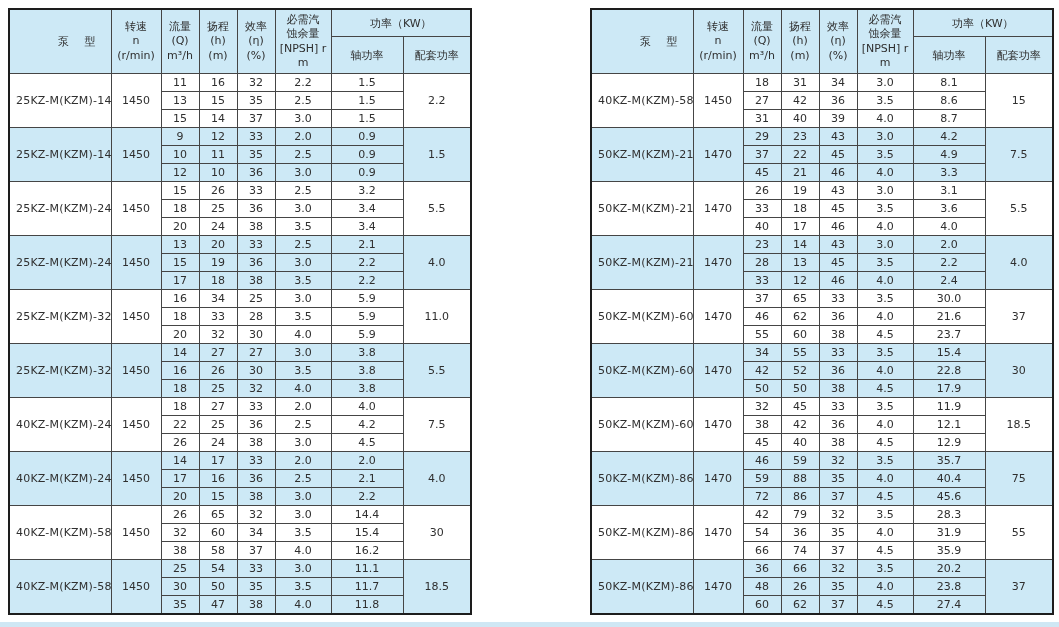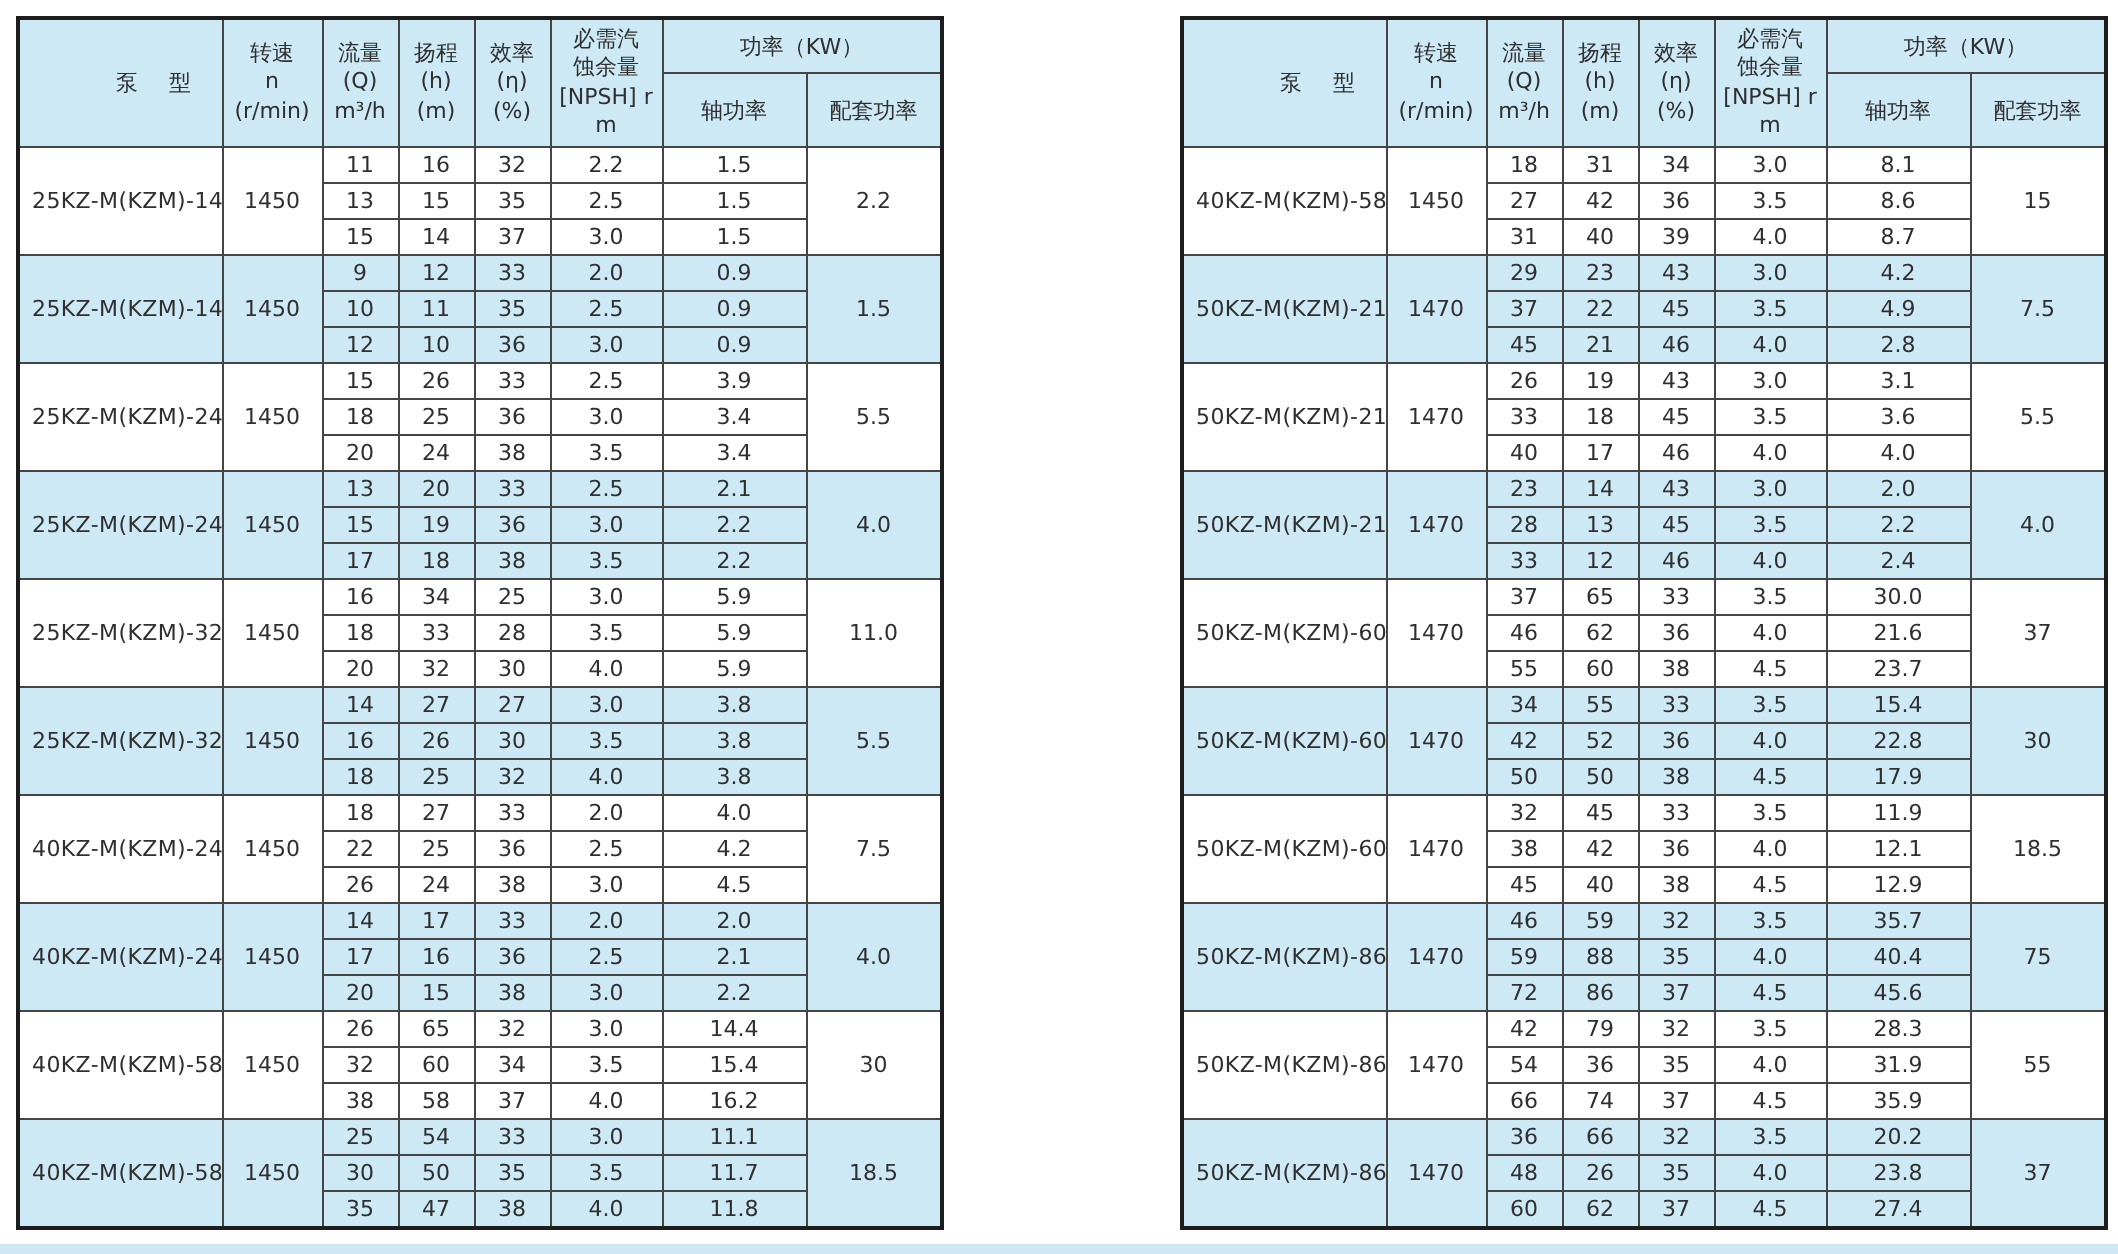--- a/index.html
+++ b/index.html
@@ -155,21 +155,21 @@
             <td>3.0</td>
             <td>0.9</td>
           </tr>
           <tr>
             <td rowspan="3" class="model-cell">25KZ-M(KZM)-24A</td>
             <td rowspan="3">1450</td>
             <td>15</td>
             <td>26</td>
             <td>33</td>
             <td>2.5</td>
-            <td>3.9</td>
+            <td>3.2</td>
             <td rowspan="3">5.5</td>
           </tr>
           <tr>
             <td>18</td>
             <td>25</td>
             <td>36</td>
             <td>3.0</td>
             <td>3.4</td>
           </tr>
           <tr>
@@ -437,21 +437,21 @@
             <td>22</td>
             <td>45</td>
             <td>3.5</td>
             <td>4.9</td>
           </tr>
           <tr class="shaded">
             <td>45</td>
             <td>21</td>
             <td>46</td>
             <td>4.0</td>
-            <td>2.8</td>
+            <td>3.3</td>
           </tr>
           <tr>
             <td rowspan="3" class="model-cell">50KZ-M(KZM)-21B</td>
             <td rowspan="3">1470</td>
             <td>26</td>
             <td>19</td>
             <td>43</td>
             <td>3.0</td>
             <td>3.1</td>
             <td rowspan="3">5.5</td>

